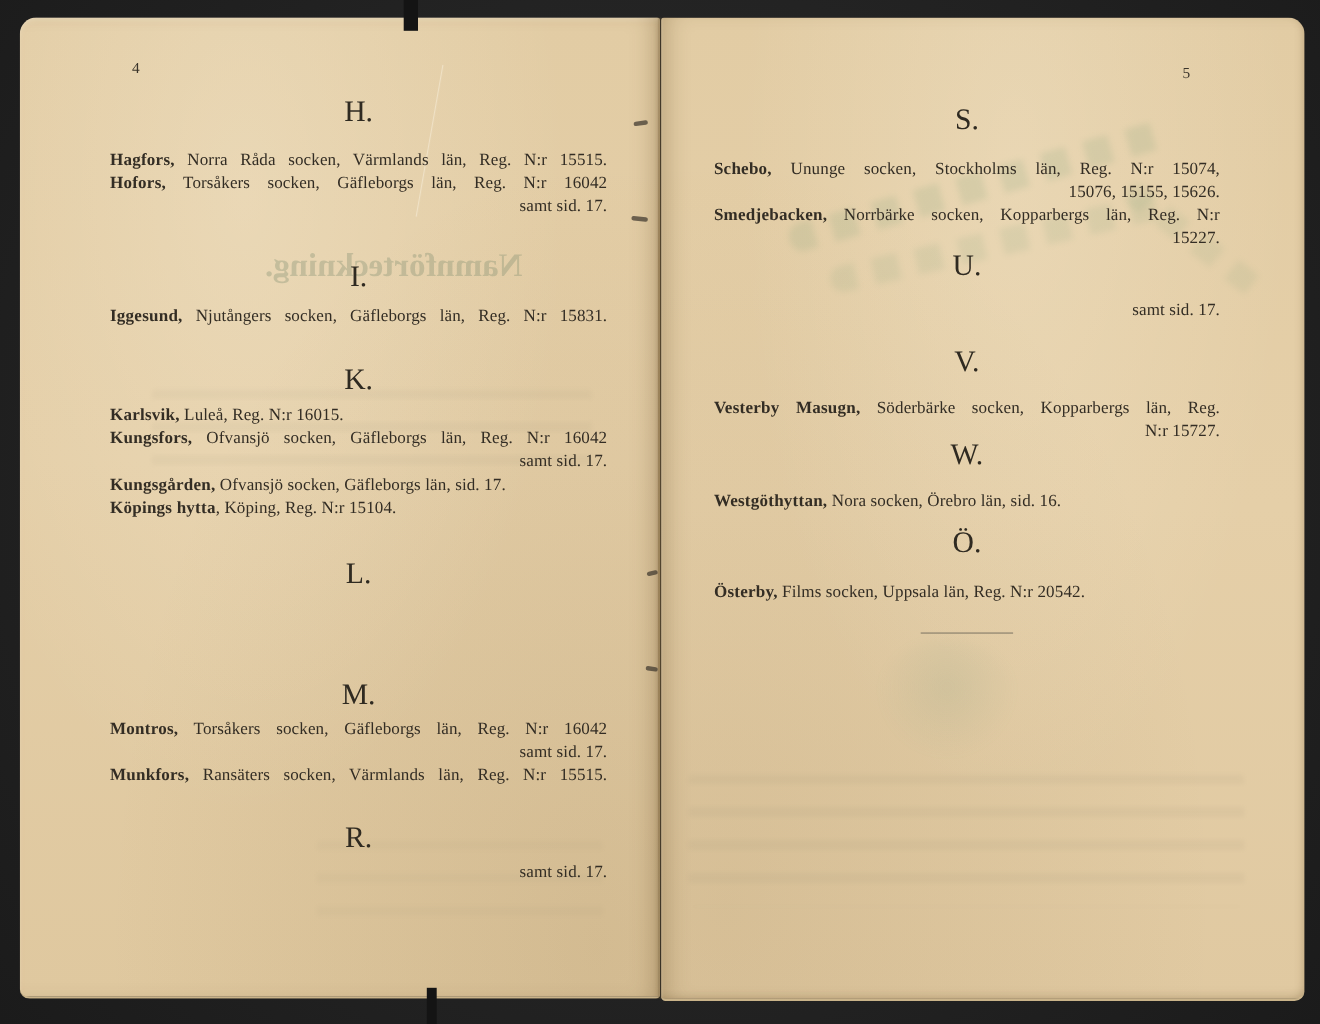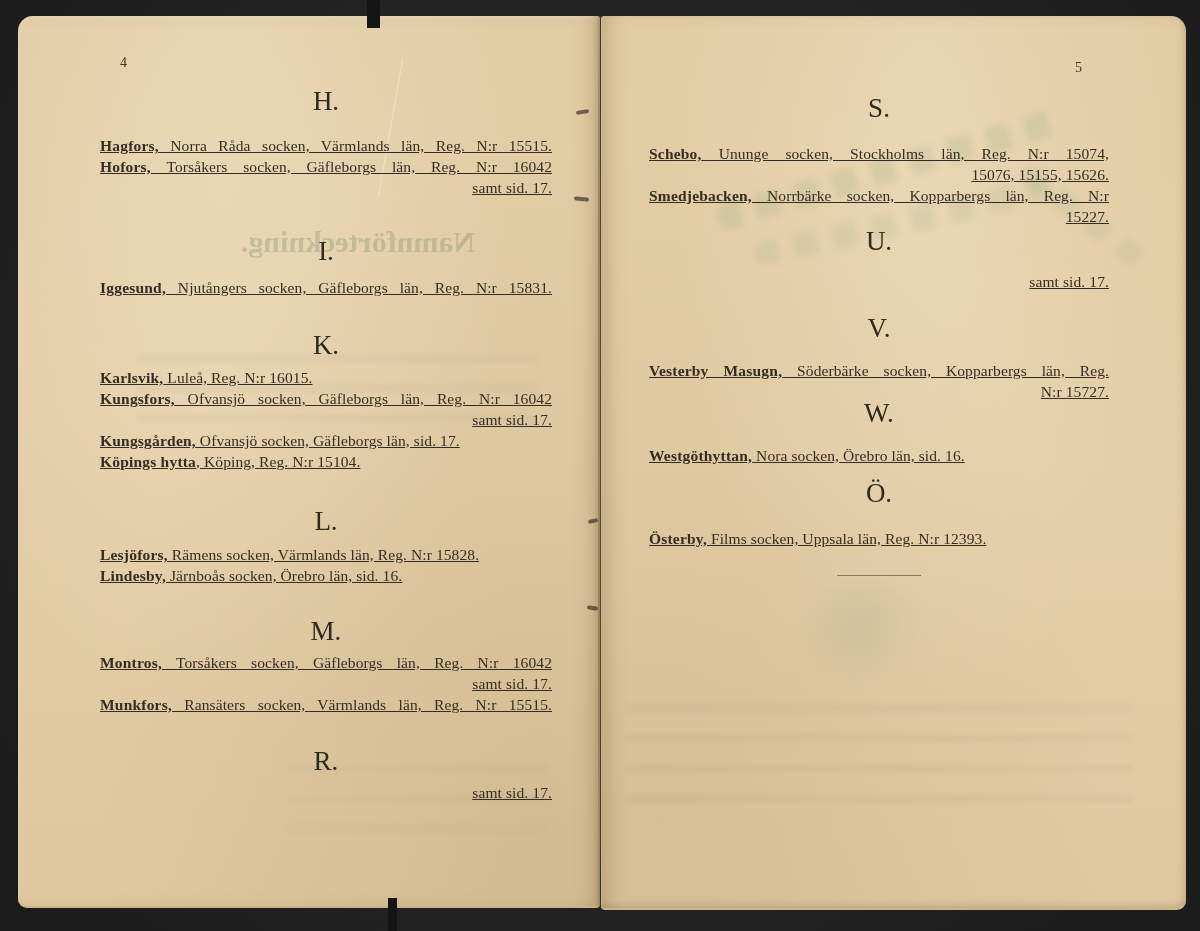--- a/index.html
+++ b/index.html
@@ -39,21 +39,21 @@
     font-size:14px;letter-spacing:.5px;color:#3a342a;
   }
   .sec{position:absolute;}
   .page-left  .sec{left:82px;width:452px;}
   .page-right .sec{left:48px;width:460px;}
   .letter{
     margin:0;font-size:27px;line-height:30px;font-weight:400;
     text-align:center;color:#2f2a21;
   }
   .entries{font-size:15.5px;line-height:21px;color:#332d24;}
-  .entry{margin:0;text-decoration:underline;}
+  .entry{margin:0;}
   .line{text-align:left;letter-spacing:.1px;}
   .line.j{text-align:justify;text-align-last:justify;}
   .line.cont{margin-left:42px;text-align:right;}
   .nm{font-weight:bold;letter-spacing:.2px;}
   .divider{
     position:absolute;left:236px;top:559px;width:84px;height:1px;
     background:#837b68;
   }
   
   .seam{
@@ -144,28 +144,20 @@
           <div class="line"><b class="nm">Kungsgården,</b><span> Ofvansjö socken, Gäfleborgs län, sid. 17.</span></div>
         </div>
         <div class="entry">
           <div class="line"><b class="nm">Köpings hytta</b><span>, Köping, Reg. N:r 15104.</span></div>
         </div>
       </div>
     </section>
 
     <section class="sec" style="top:490px">
       <h2 class="letter" style="margin-bottom:8px">L.</h2>
-      <div class="entries">
-        <div class="entry">
-          <div class="line"><b class="nm">Lesjöfors,</b><span> Rämens socken, Värmlands län, Reg. N:r 15828.</span></div>
-        </div>
-        <div class="entry">
-          <div class="line"><b class="nm">Lindesby,</b><span> Järnboås socken, Örebro län, sid. 16.</span></div>
-        </div>
-      </div>
     </section>
 
     <section class="sec" style="top:600px">
       <h2 class="letter" style="margin-bottom:6px">M.</h2>
       <div class="entries">
         <div class="entry">
           <div class="line j"><b class="nm">Montros,</b><span> Torsåkers socken, Gäfleborgs län, Reg. N:r 16042</span></div>
           <div class="line cont">samt sid. 17.</div>
         </div>
         <div class="entry">
@@ -232,21 +224,21 @@
         <div class="entry">
           <div class="line"><b class="nm">Westgöthyttan,</b><span> Nora socken, Örebro län, sid. 16.</span></div>
         </div>
       </div>
     </section>
 
     <section class="sec" style="top:462px">
       <h2 class="letter" style="margin-bottom:20px">Ö.</h2>
       <div class="entries">
         <div class="entry">
-          <div class="line"><b class="nm">Österby,</b><span> Films socken, Uppsala län, Reg. N:r 12393.</span></div>
+          <div class="line"><b class="nm">Österby,</b><span> Films socken, Uppsala län, Reg. N:r 20542.</span></div>
         </div>
       </div>
     </section>
 
     <div class="divider"></div>
   </div>
 
   <div class="seam"></div>
   <div class="stitch" style="left:576px;top:110px;width:13px;transform:rotate(-8deg)"></div>
   <div class="stitch" style="left:574px;top:197px;width:15px;transform:rotate(6deg)"></div>

